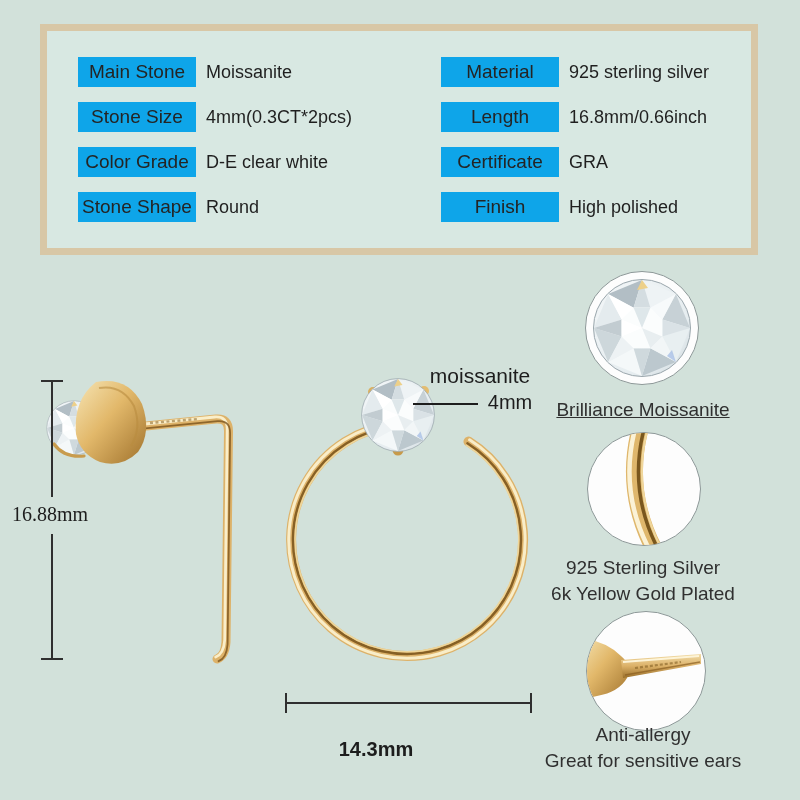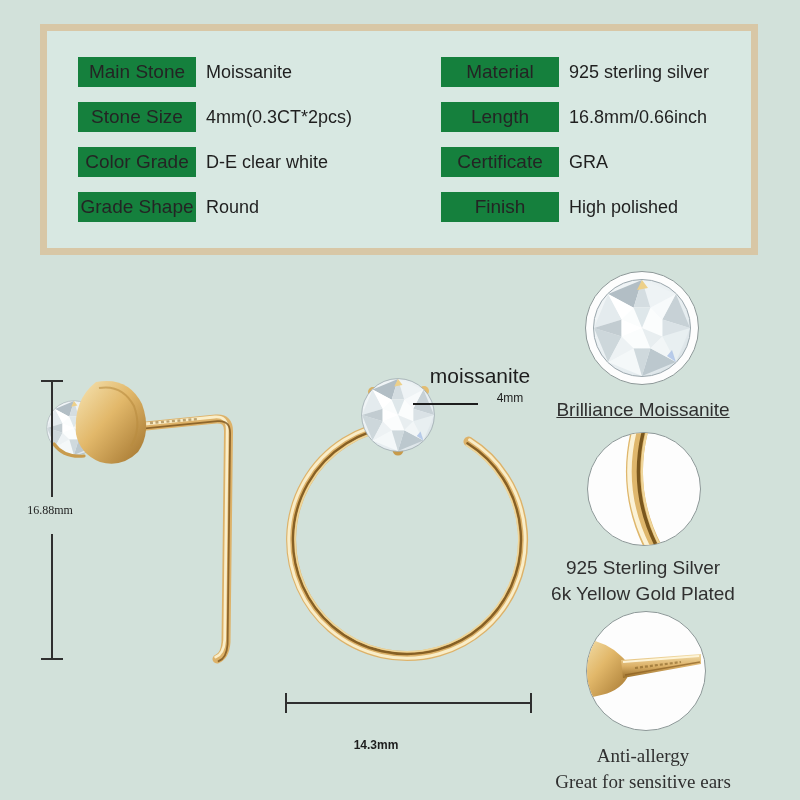--- a/index.html
+++ b/index.html
@@ -12,47 +12,47 @@
   
   .spec-panel{
     position:absolute;left:40px;top:24px;width:718px;height:231px;
     box-sizing:border-box;border:7px solid #d8c7a6;background:#d8e8e2;
   }
   .spec-col{position:absolute;top:26px;}
   .spec-col.left{left:31px;}
   .spec-col.right{left:394px;}
   .spec-row{display:flex;align-items:center;height:30px;margin-bottom:15px;}
   .spec-label{
-    width:118px;height:30px;background:#15803d;
+    width:118px;height:30px;background:#0ea5e9;
     display:flex;align-items:center;justify-content:center;
     font-size:19px;color:#242424;white-space:nowrap;
   }
   .spec-value{margin-left:10px;font-size:18px;color:#1f1f1f;white-space:nowrap;}
   
-  .dim-label{position:absolute;font-size:12px;color:#1d1d1d;text-align:center;}
+  .dim-label{position:absolute;font-size:20px;color:#1d1d1d;text-align:center;}
   .lbl-height{left:4px;top:503px;width:92px;font-family:Liberation Serif, serif;}
   .lbl-width{left:318px;top:738px;width:116px;font-weight:bold;}
   .lbl-stone{left:424px;top:364px;width:112px;font-size:21px;}
   .lbl-stonesize{left:480px;top:391px;width:60px;}
   
   .feature-circle{
     position:absolute;border-radius:50%;background:#fdfdfd;
     border:1px solid #8d9898;overflow:hidden;
     display:flex;align-items:center;justify-content:center;
   }
   .fc1{left:585px;top:271px;width:112px;height:112px;}
   .fc2{left:587px;top:432px;width:112px;height:112px;}
   .fc3{left:586px;top:611px;width:118px;height:118px;}
   .feature-caption{
     position:absolute;left:523px;width:240px;text-align:center;
     font-size:19px;line-height:26px;color:#303030;
   }
   .cap1{top:397px;text-decoration:underline;}
   .cap2{top:555px;}
-  .cap3{top:743px;font-family:Liberation Serif, serif;}
+  .cap3{top:722px;}
   .main-svg{position:absolute;left:0;top:0;}
 </style>
 </head>
 <body>
 
 <div class="canvas">
 
   <div class="spec-panel">
     <div class="spec-col left">
       <div class="spec-row">
@@ -61,21 +61,21 @@
       </div>
       <div class="spec-row">
         <div class="spec-label">Stone Size</div>
         <div class="spec-value">4mm(0.3CT*2pcs)</div>
       </div>
       <div class="spec-row">
         <div class="spec-label">Color Grade</div>
         <div class="spec-value">D-E clear white</div>
       </div>
       <div class="spec-row">
-        <div class="spec-label">Grade Shape</div>
+        <div class="spec-label">Stone Shape</div>
         <div class="spec-value">Round</div>
       </div>
     </div>
     <div class="spec-col right">
       <div class="spec-row">
         <div class="spec-label">Material</div>
         <div class="spec-value">925 sterling silver</div>
       </div>
       <div class="spec-row">
         <div class="spec-label">Length</div>

